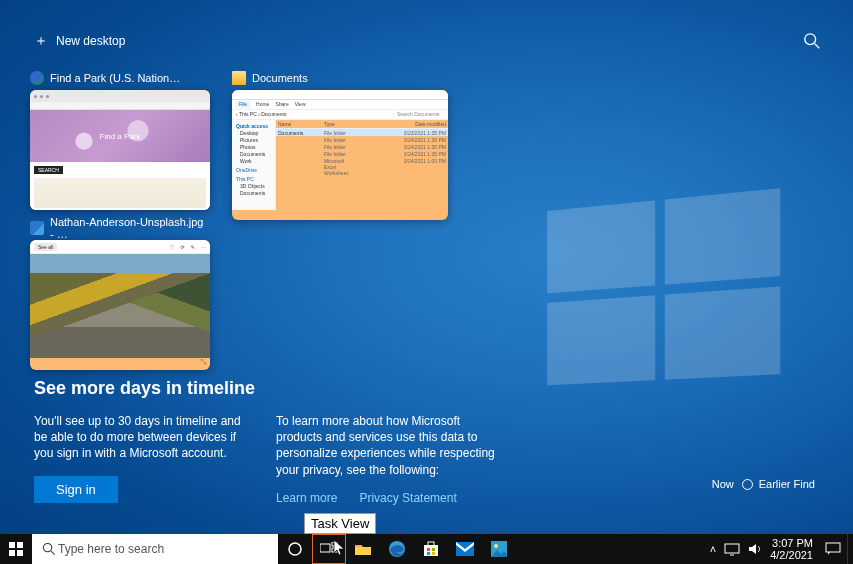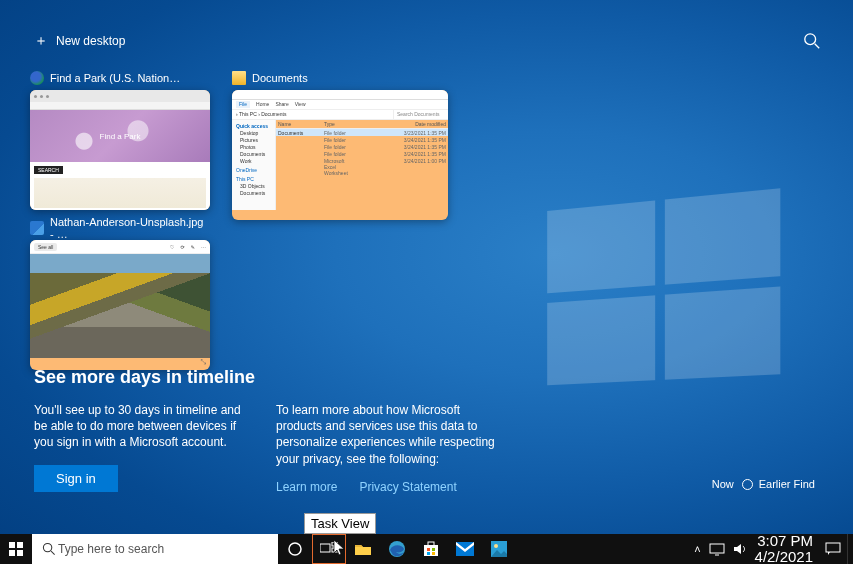--- a/index.html
+++ b/index.html
@@ -99,40 +99,40 @@
       linear-gradient(200deg,#3e5234 18% 34%,#6e7a3f 34% 46%, transparent 46%),
       linear-gradient(180deg,#8e8a7a 55% 70%,#6b675b 70% 100%);
   }
   .thumb2 .corner{position:absolute;right:4px;bottom:4px;font-size:7px;color:#666;}
 
   
   .winlogo{position:absolute; left:540px; top:200px; width:240px; height:180px; display:grid; grid-template-columns:1fr 1fr; grid-template-rows:1fr 1fr; gap:10px; transform:perspective(900px) rotateY(-14deg) skewY(-4deg); opacity:.55;}
   .winlogo div{background:rgba(255,255,255,.35);}
 
   
-  .promo{position:absolute; left:34px; bottom:69px; right:60px; color:#fff;}
+  .promo{position:absolute; left:34px; bottom:58px; right:60px; color:#fff;}
   .promo h2{font-size:18px; font-weight:600; margin-bottom:14px;}
   .promo-cols{display:flex; gap:22px; font-size:12px;}
   .promo-col{max-width:220px; line-height:1.35;}
   .signin-btn{margin-top:14px; background:#0078d4; color:#fff; border:none; padding:6px 22px; font-size:13px; cursor:pointer;}
   .promo-links{margin-top:12px; display:flex; gap:22px;}
   .promo-links a{color:#8fd3ff; font-size:12px; text-decoration:none;}
 
   
   .taskbar{position:absolute; left:0; right:0; bottom:0; height:30px; background:#101010; display:flex; align-items:stretch; color:#fff;}
   .tb-start{width:32px; display:flex;align-items:center;justify-content:center;}
   .tb-search{display:flex;align-items:center;background:#fff;color:#555;width:246px;gap:2px;padding:0 10px;font-size:12px;}
   .tb-btn{width:34px;display:flex;align-items:center;justify-content:center;color:#fff;}
   .tb-btn svg{display:block;}
   .taskview-wrap{position:relative;}
   .taskview-wrap::after{content:"";position:absolute;inset:0;border:1.5px solid #e46a2e;pointer-events:none;}
   .tb-apps{display:flex;}
   .tb-spacer{flex:1;}
   .tb-tray{display:flex;align-items:center;gap:8px;padding:0 2px;font-size:10px;}
-  .tb-clock{display:flex;flex-direction:column;align-items:flex-end;justify-content:center;font-size:15px;line-height:1.1;padding:11px 6px;}
+  .tb-clock{display:flex;flex-direction:column;align-items:flex-end;justify-content:center;font-size:11px;line-height:1.1;padding:11px 6px;}
   .tb-action{width:28px;display:flex;align-items:center;justify-content:center;}
   .tb-end{width:6px;border-left:1px solid #333;}
 
   
   .tv-tooltip{
     position:absolute; bottom:30px; left:304px;
     background:#fff; color:#000; font-size:13px;
     padding:2px 6px; border:1px solid #999;
     white-space:nowrap;
   }

